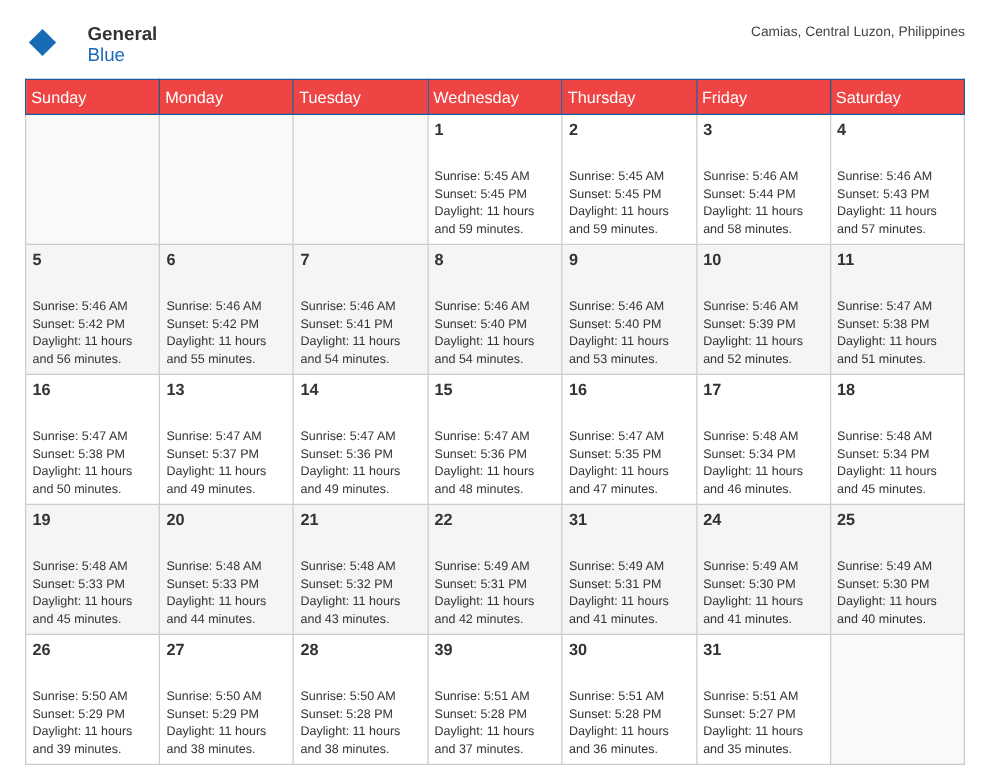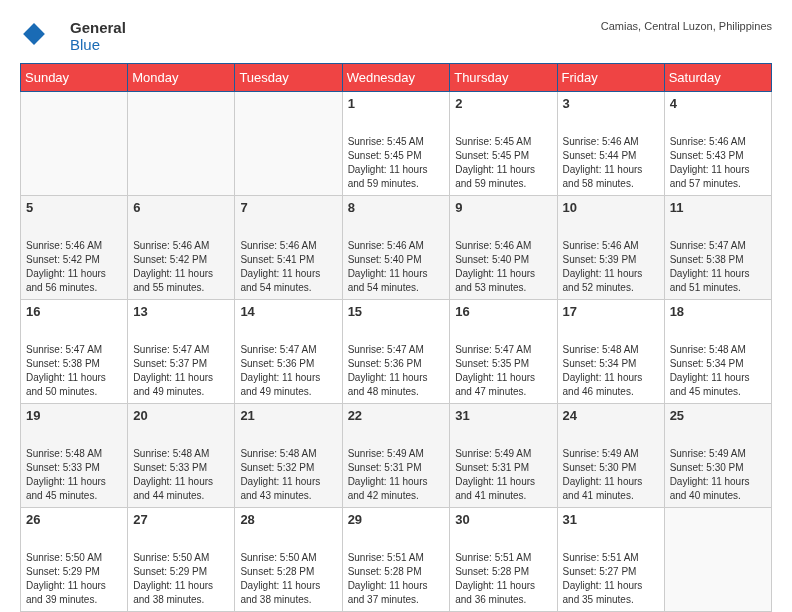--- a/index.html
+++ b/index.html
@@ -332,21 +332,21 @@
 and 38 minutes.</div>
         </td>
         <td>
           <span class="day-number">28</span>
           <div class="day-info" style="white-space: pre-line;">Sunrise: 5:50 AM
 Sunset: 5:28 PM
 Daylight: 11 hours
 and 38 minutes.</div>
         </td>
         <td>
-          <span class="day-number">29</span>
+          <span class="day-number">39</span>
           <div class="day-info" style="white-space: pre-line;">Sunrise: 5:51 AM
 Sunset: 5:28 PM
 Daylight: 11 hours
 and 37 minutes.</div>
         </td>
         <td>
           <span class="day-number">30</span>
           <div class="day-info" style="white-space: pre-line;">Sunrise: 5:51 AM
 Sunset: 5:28 PM
 Daylight: 11 hours

